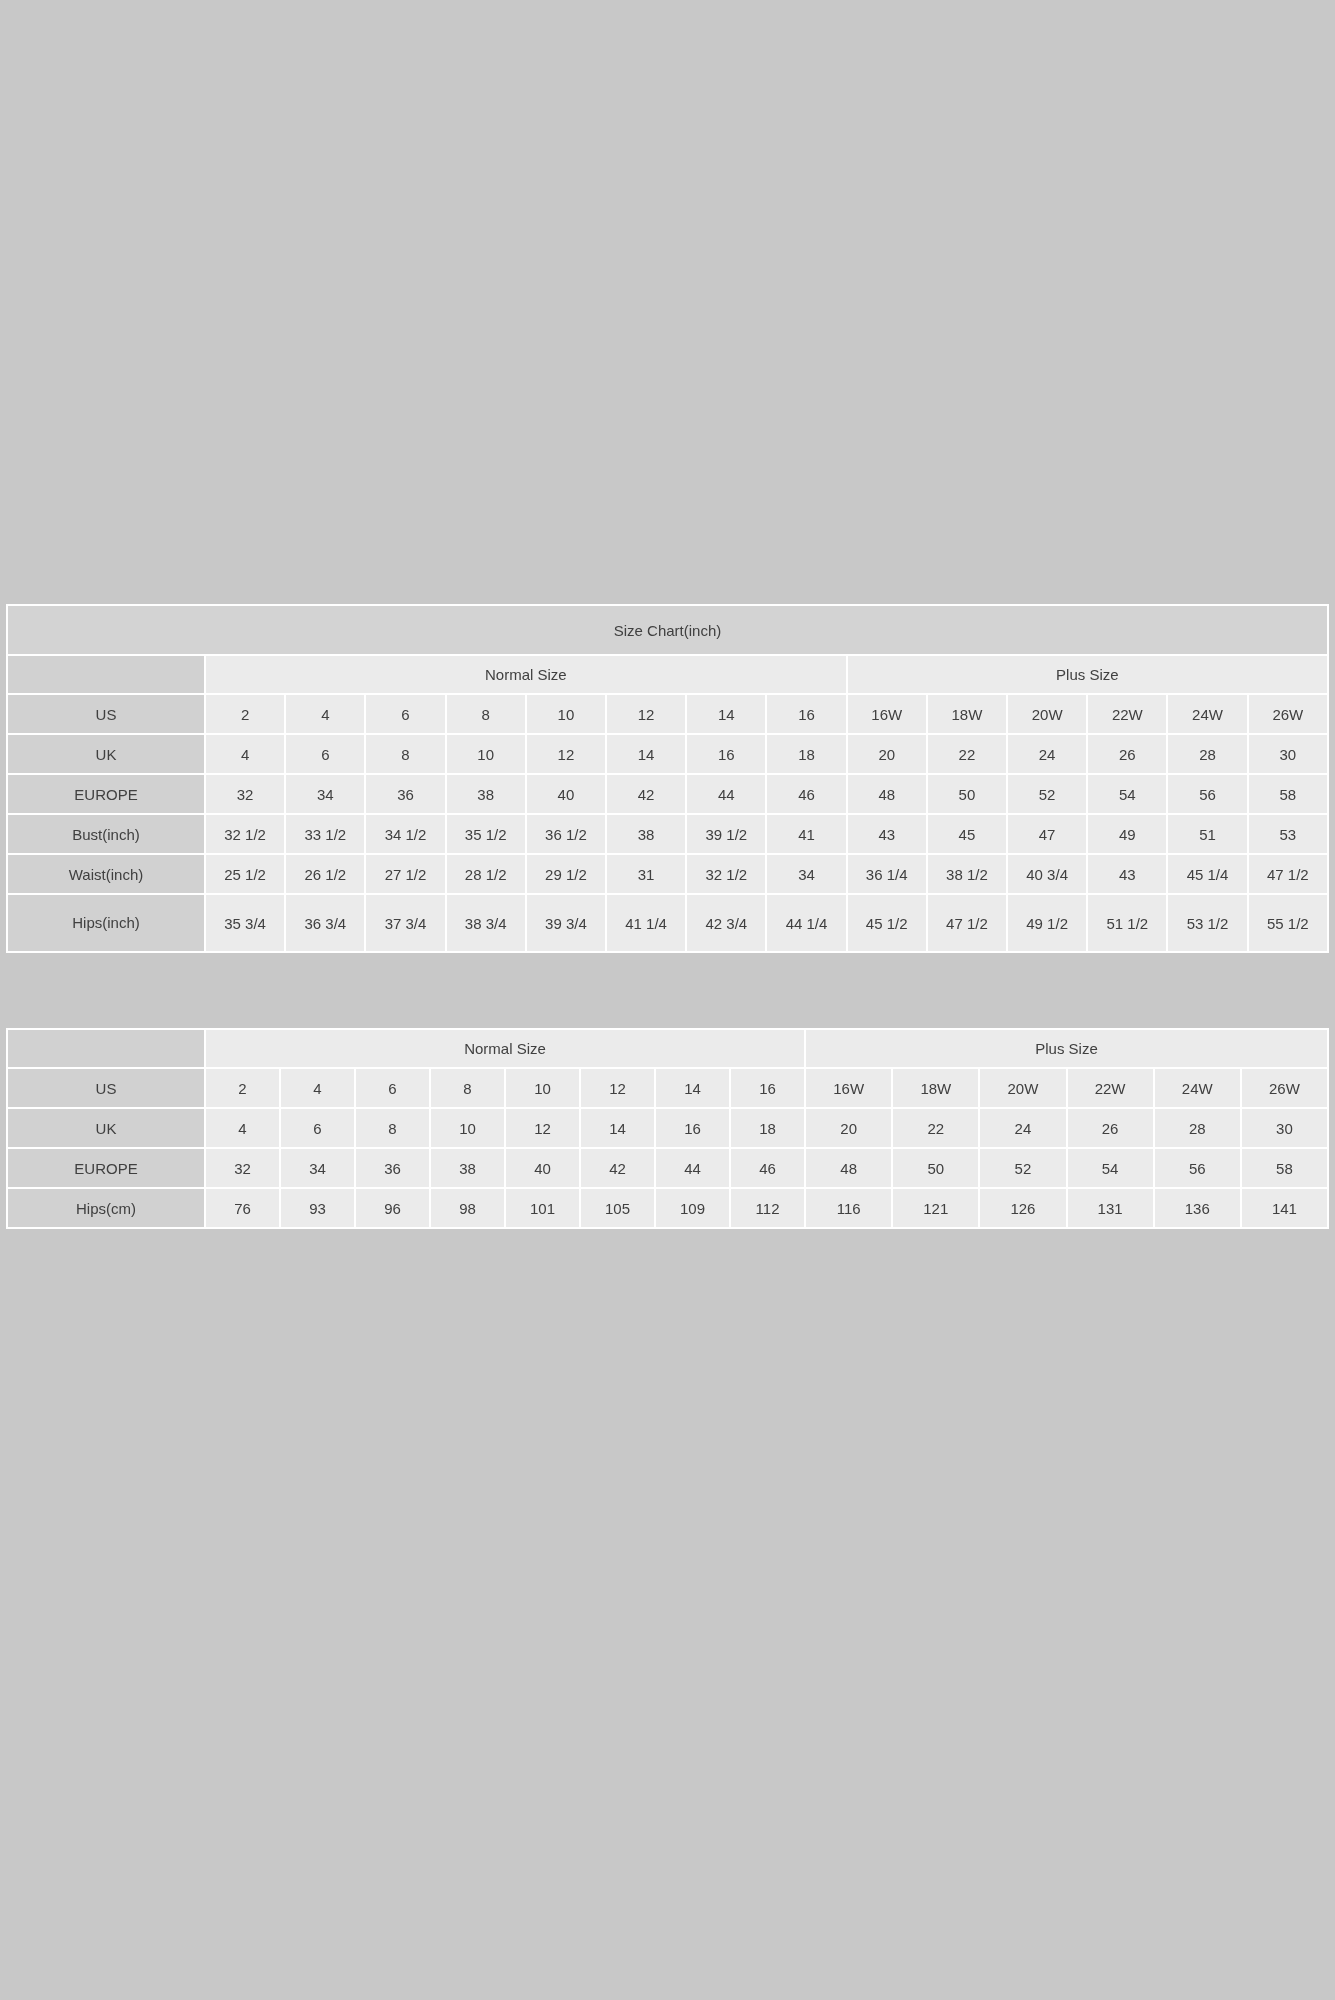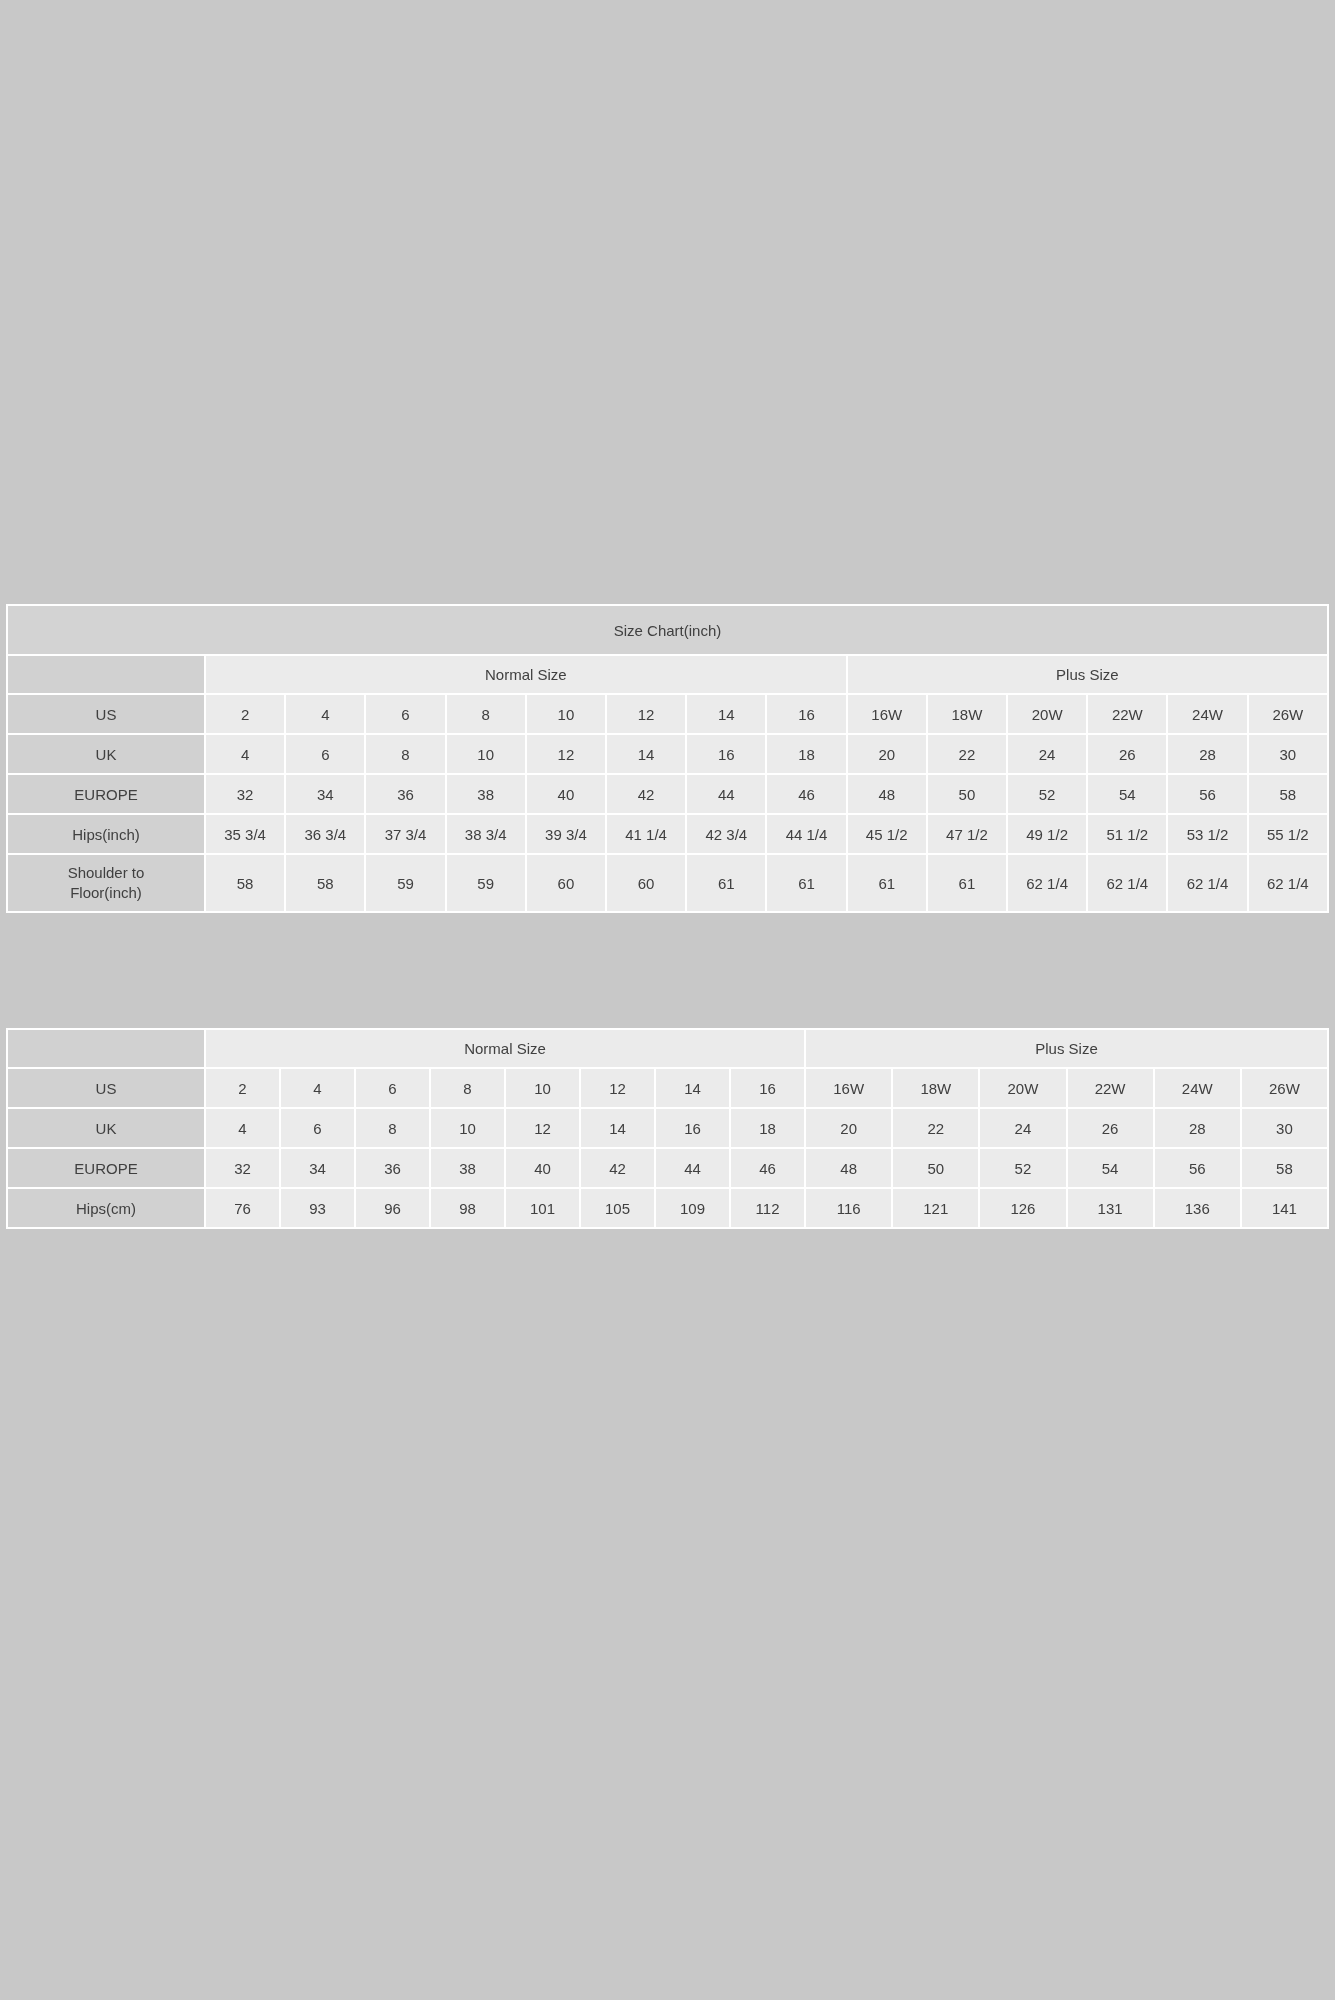--- a/index.html
+++ b/index.html
@@ -132,53 +132,70 @@
           <td class="cell">44</td>
           <td class="cell">46</td>
           <td class="cell">48</td>
           <td class="cell">50</td>
           <td class="cell">52</td>
           <td class="cell">54</td>
           <td class="cell">56</td>
           <td class="cell">58</td>
         </tr>
         <tr class="datarow">
+          <td class="rowhead"><span>Bust(inch)</span></td>
+          <td class="cell">32 1/2</td>
+          <td class="cell">33 1/2</td>
+          <td class="cell">34 1/2</td>
+          <td class="cell">35 1/2</td>
+          <td class="cell">36 1/2</td>
+          <td class="cell">38</td>
+          <td class="cell">39 1/2</td>
+          <td class="cell">41</td>
+          <td class="cell">43</td>
+          <td class="cell">45</td>
+          <td class="cell">47</td>
+          <td class="cell">49</td>
+          <td class="cell">51</td>
+          <td class="cell">53</td>
+        </tr>
+        <tr class="datarow">
+          <td class="rowhead"><span>Waist(inch)</span></td>
+          <td class="cell">25 1/2</td>
+          <td class="cell">26 1/2</td>
+          <td class="cell">27 1/2</td>
+          <td class="cell">28 1/2</td>
+          <td class="cell">29 1/2</td>
+          <td class="cell">31</td>
+          <td class="cell">32 1/2</td>
+          <td class="cell">34</td>
+          <td class="cell">36 1/4</td>
+          <td class="cell">38 1/2</td>
+          <td class="cell">40 3/4</td>
+          <td class="cell">43</td>
+          <td class="cell">45 1/4</td>
+          <td class="cell">47 1/2</td>
+        </tr>
+        <tr class="datarow">
           <td class="rowhead"><span>Hips(inch)</span></td>
           <td class="cell">35 3/4</td>
           <td class="cell">36 3/4</td>
           <td class="cell">37 3/4</td>
           <td class="cell">38 3/4</td>
           <td class="cell">39 3/4</td>
           <td class="cell">41 1/4</td>
           <td class="cell">42 3/4</td>
           <td class="cell">44 1/4</td>
           <td class="cell">45 1/2</td>
           <td class="cell">47 1/2</td>
           <td class="cell">49 1/2</td>
           <td class="cell">51 1/2</td>
           <td class="cell">53 1/2</td>
           <td class="cell">55 1/2</td>
         </tr>
-        <tr class="datarow">
-          <td class="rowhead"><span>Shoulder to Floor(inch)</span></td>
-          <td class="cell">58</td>
-          <td class="cell">58</td>
-          <td class="cell">59</td>
-          <td class="cell">59</td>
-          <td class="cell">60</td>
-          <td class="cell">60</td>
-          <td class="cell">61</td>
-          <td class="cell">61</td>
-          <td class="cell">61</td>
-          <td class="cell">61</td>
-          <td class="cell">62 1/4</td>
-          <td class="cell">62 1/4</td>
-          <td class="cell">62 1/4</td>
-          <td class="cell">62 1/4</td>
-        </tr>
       </tbody>
     </table>
   </div>
 <div class="table-wrap" style="top:1028px" data-table-index="1">
     <table class="chart-table">
       <colgroup>
         <col style="width: 196px;">
         <col style="width: 73px;">
         <col style="width: 73px;">
         <col style="width: 73px;">

